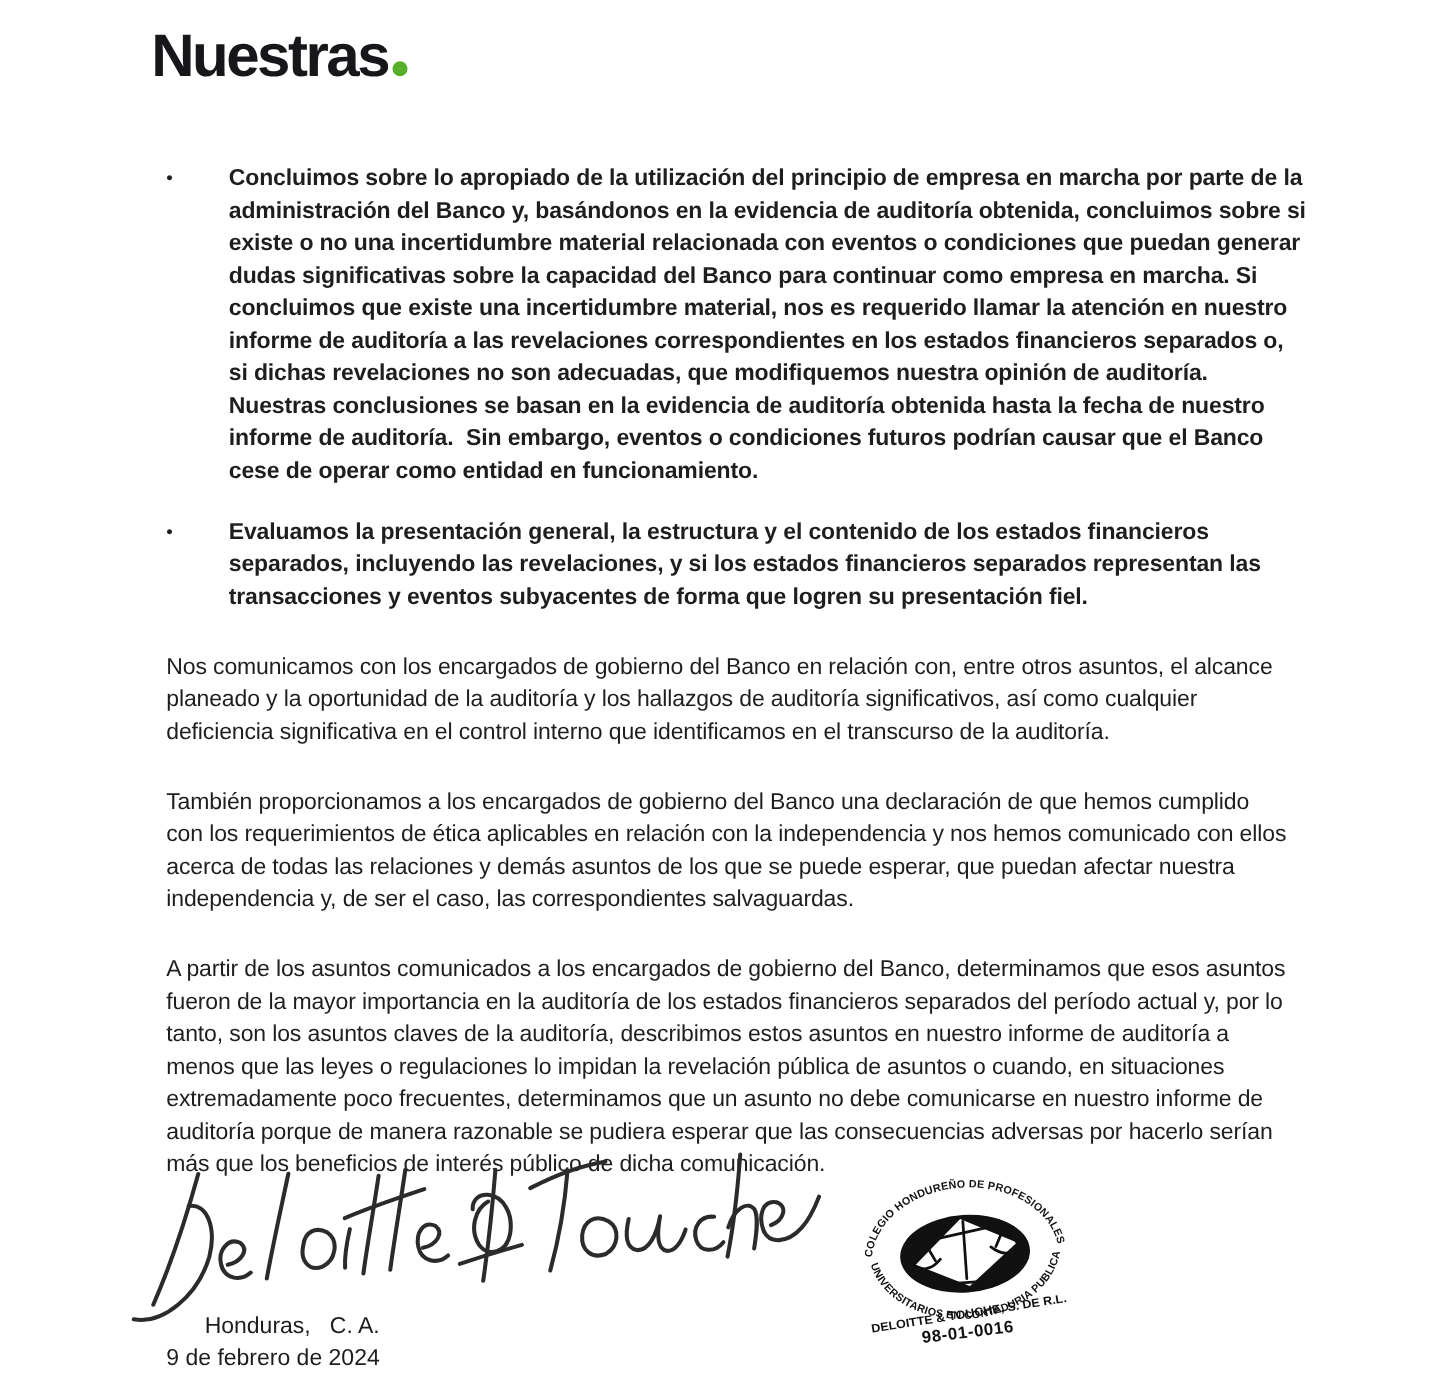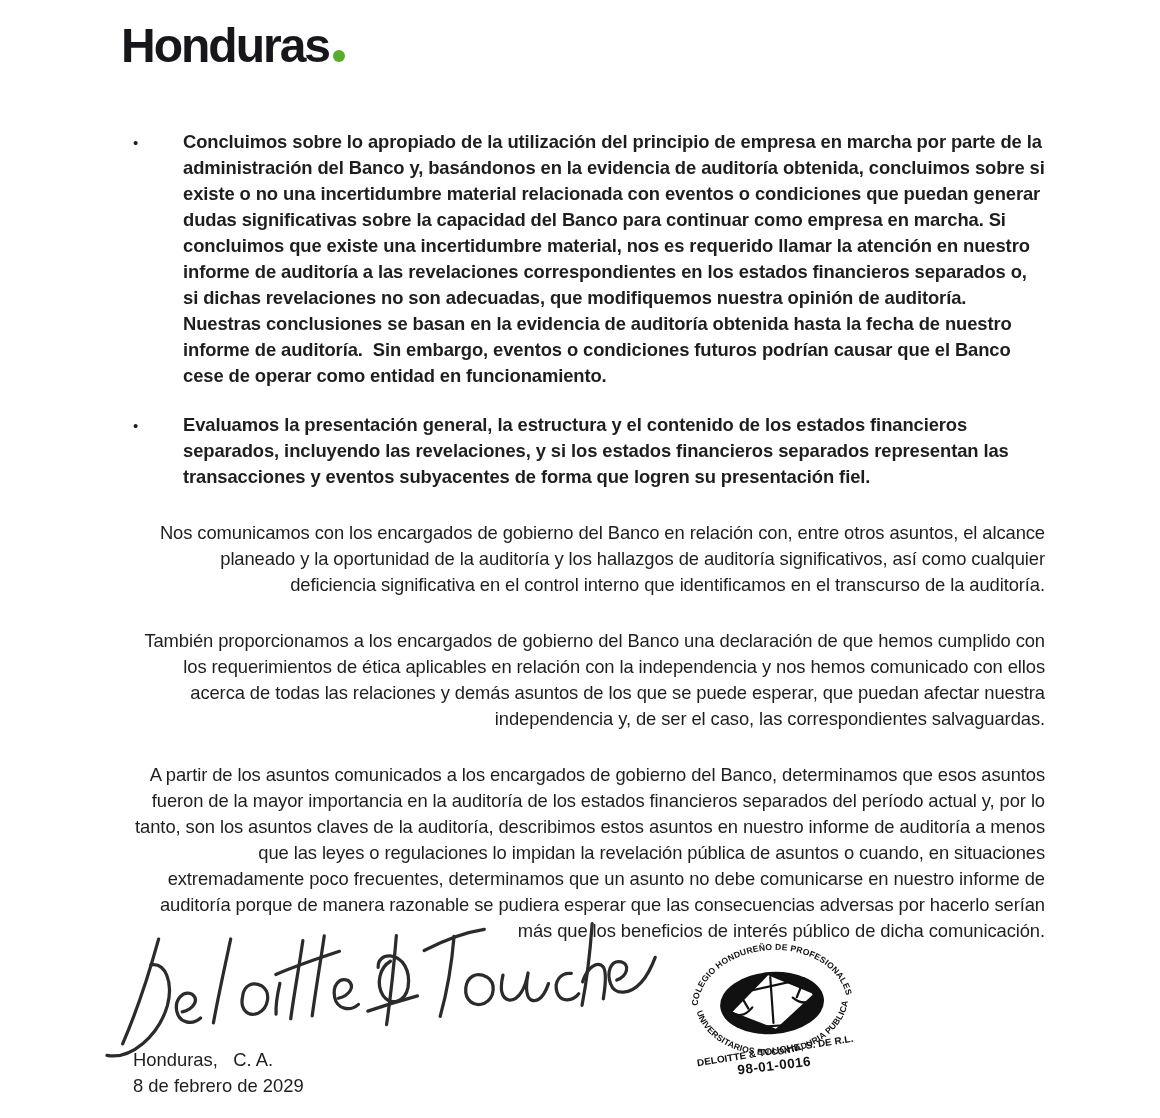--- a/index.html
+++ b/index.html
@@ -22,43 +22,43 @@
     background:#56ae2b;margin-left:4px;
   }
   
   .content{
     position:absolute;left:133px;top:129px;width:912px;
     font-size:18.4px;line-height:26px;letter-spacing:-0.1px;
   }
   .bullet-row{display:flex;margin:0 0 23px 0;}
   .bullet-glyph{flex:0 0 50px;font-size:15px;padding-top:1px;}
   .bullet-text{flex:1;white-space:pre-wrap;font-weight:bold;}
-  .para{margin:30px 0 0 0;white-space:pre-wrap;text-align:right;}
+  .para{margin:30px 12px 0 0;white-space:pre-wrap;}
   
   .signature-svg{position:absolute;left:102px;top:915px;width:558px;height:144px;}
   .stamp-svg{position:absolute;left:681px;top:927px;width:182px;height:150px;}
   .sig-stroke{fill:none;stroke:#2b2b2b;stroke-width:3.6;stroke-linecap:round;stroke-linejoin:round;}
   .stamp-arc{font-family:"Liberation Sans",sans-serif;font-weight:bold;font-size:8.6px;fill:#111111;letter-spacing:0.2px;}
   .stamp-firm{font-family:"Liberation Sans",sans-serif;font-weight:bold;font-size:9.6px;fill:#111111;}
   .stamp-num{font-family:"Liberation Sans",sans-serif;font-weight:bold;font-size:13.5px;fill:#111111;letter-spacing:0.5px;}
   .scale-stroke{fill:none;stroke:#111111;stroke-width:2.2;stroke-linecap:round;}
   
   .footer{
     position:absolute;left:133px;top:1047px;
     font-size:18.4px;line-height:26px;
   }
-  .footer-line{white-space:pre-wrap;}
+  .footer-line{white-space:pre-wrap;text-align:right;}
 </style>
 </head>
 <body>
 
 <div class="page">
 
   <div class="logo">
-    <span>Honduras</span><span class="logo-dot"></span>
+    <span>Nuestras</span><span class="logo-dot"></span>
   </div>
 
   <div class="content">
 
     <div class="bullet-row">
       <span class="bullet-glyph">•</span>
       <div class="bullet-text">Concluimos sobre lo apropiado de la utilización del principio de empresa en marcha por parte de la administración del Banco y, basándonos en la evidencia de auditoría obtenida, concluimos sobre si existe o no una incertidumbre material relacionada con eventos o condiciones que puedan generar dudas significativas sobre la capacidad del Banco para continuar como empresa en marcha. Si concluimos que existe una incertidumbre material, nos es requerido llamar la atención en nuestro informe de auditoría a las revelaciones correspondientes en los estados financieros separados o, si dichas revelaciones no son adecuadas, que modifiquemos nuestra opinión de auditoría.  Nuestras conclusiones se basan en la evidencia de auditoría obtenida hasta la fecha de nuestro informe de auditoría.  Sin embargo, eventos o condiciones futuros podrían causar que el Banco cese de operar como entidad en funcionamiento.</div>
     </div>
 
     <div class="bullet-row">
@@ -121,16 +121,16 @@
         <path class="scale-stroke" d="M111,72 Q124,84 136,71"></path>
         <path class="scale-stroke" d="M80,99 L100,99"></path>
       </g>
       <text class="stamp-firm" x="90" y="127" text-anchor="middle" transform="rotate(-5 90 127)" textLength="158" lengthAdjust="spacingAndGlyphs">DELOITTE &amp; TOUCHE, S. DE R.L.</text>
       <text class="stamp-num" x="88" y="143" text-anchor="middle" transform="rotate(-3 88 143)">98-01-0016</text>
     </g>
   </svg>
 
   <div class="footer">
     <div class="footer-line">Honduras,   C. A.</div>
-    <div class="footer-line">8 de febrero de 2029</div>
+    <div class="footer-line">9 de febrero de 2024</div>
   </div>
 
 </div>
 
 </body></html>

